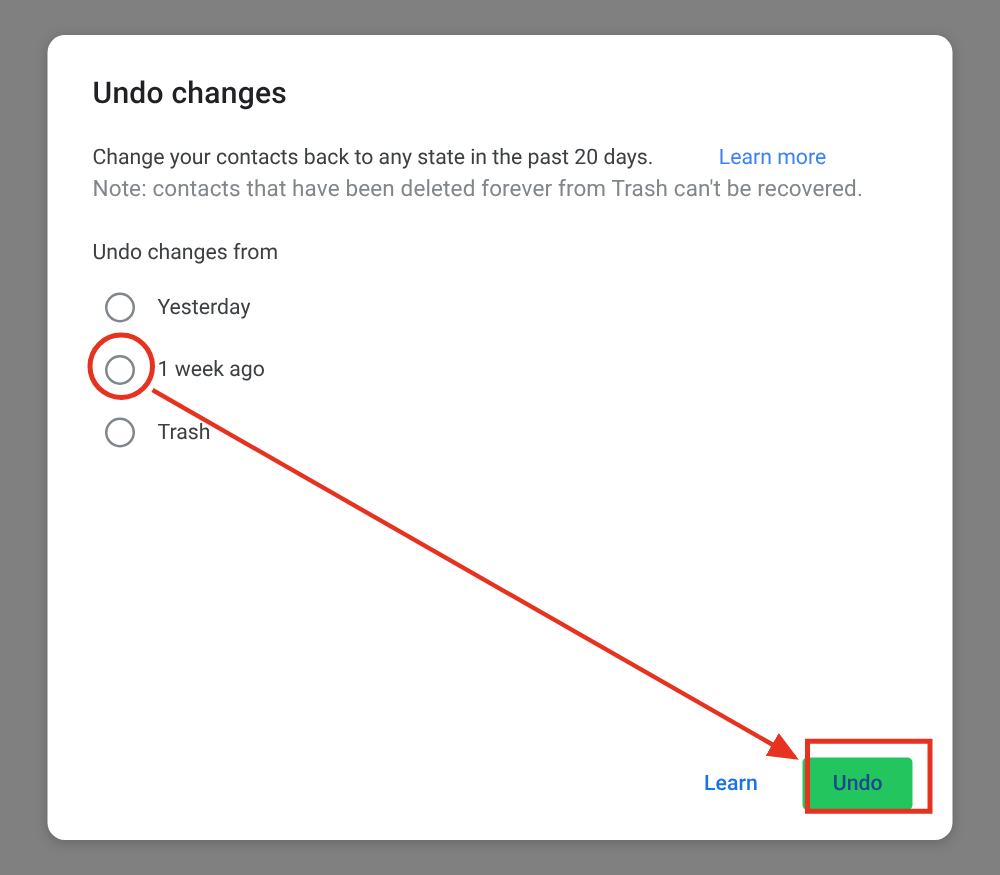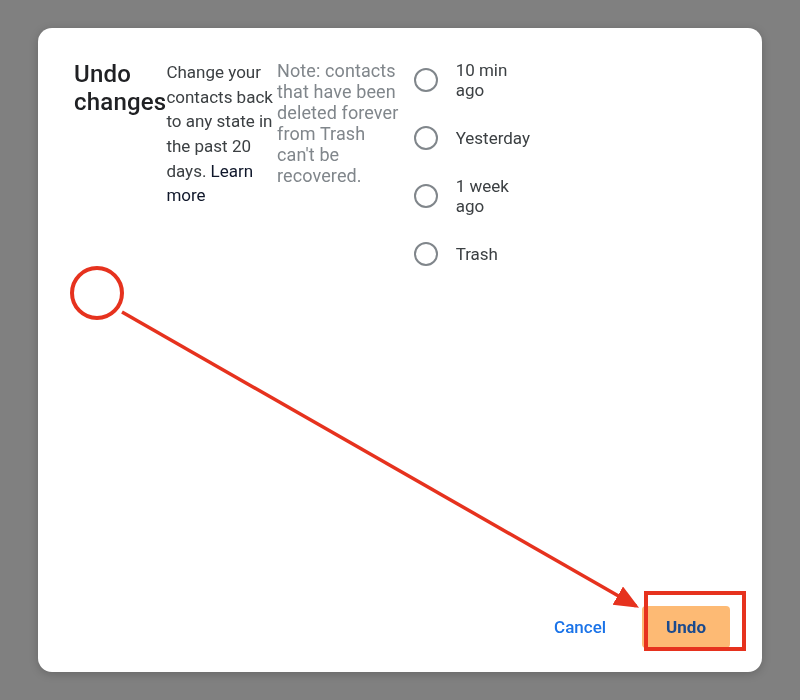--- a/index.html
+++ b/index.html
@@ -15,38 +15,40 @@
       position: absolute;
       top: 28px;
       left: 38px;
       width: 724px;
       height: 644px;
       background: #fff;
       border-radius: 14px;
       box-shadow: 0 2px 10px rgba(0,0,0,0.2);
       padding: 32px 32px 24px 36px;
       display: flex;
+      flex-direction: column;
     }
     .dialog-title {
       font-size: 24px;
       color: #202124;
       font-weight: 500;
       letter-spacing: 0.2px;
       margin-bottom: 26px;
     }
     .description {
       font-size: 17px;
       color: #3c4043;
       line-height: 1.45;
       margin-bottom: 2px;
     }
     .learn-more {
-      color: #0f172a;
+      color: #3b82f6;
       text-decoration: none;
       cursor: pointer;
+      margin-left: 48px;
     }
     .note {
       font-size: 18px;
       color: #80868b;
       margin-bottom: 30px;
       letter-spacing: 0.1px;
     }
     .section-label {
       font-size: 17px;
       color: #3c4043;
@@ -107,22 +109,21 @@
       background: transparent;
       cursor: pointer;
       border-radius: 4px;
       font-family: inherit;
     }
     .btn-cancel {
       color: #1a73e8;
     }
     .btn-undo {
       color: #1a4a8e;
-      background: #fdba74;
-      font-weight: bold;
+      background: #22c55e;
     }
     
     .anno-circle {
       position: absolute;
       border: 4px solid #e6321e;
       border-radius: 50%;
       pointer-events: none;
     }
     .anno-box {
       position: absolute;
@@ -138,42 +139,39 @@
 <body>
 
 <div class="dialog">
   <div class="dialog-title">Undo changes</div>
 
   <div class="description">
     <span>Change your contacts back to any state in the past 20 days. </span><a class="learn-more">Learn more</a>
   </div>
   <div class="note">Note: contacts that have been deleted forever from Trash can't be recovered.</div>
 
+  <div class="section-label">Undo changes from</div>
 
   <div class="radio-group">
-    <label class="radio-item">
-      <span class="radio-outer"></span>
-      <span class="radio-label">10 min ago</span>
-    </label>
     <label class="radio-item">
       <span class="radio-outer"></span>
       <span class="radio-label">Yesterday</span>
     </label>
     <label class="radio-item">
       <span class="radio-outer"></span>
       <span class="radio-label">1 week ago</span>
     </label>
     <label class="radio-item">
       <span class="radio-outer"></span>
       <span class="radio-label">Trash</span>
     </label>
   </div>
 
   <div class="dialog-actions">
-    <button class="btn btn-cancel">Cancel</button>
+    <button class="btn btn-cancel">Learn</button>
     <button class="btn btn-undo">Undo</button>
   </div>
 </div>
 
 <div class="anno-circle" style="top:266px; left:70px; width:54px; height:54px;"></div>
 <div class="anno-box" style="top:591px; left:644px; width:102px; height:60px;"></div>
 <svg class="anno-arrow" style="top:0; left:0; width:800px; height:700px;">
   <defs>
     <marker id="arrowhead" markerWidth="8" markerHeight="8" refX="6" refY="3" orient="auto">
       <polygon points="0 0, 7 3, 0 6" fill="#e6321e"></polygon>

